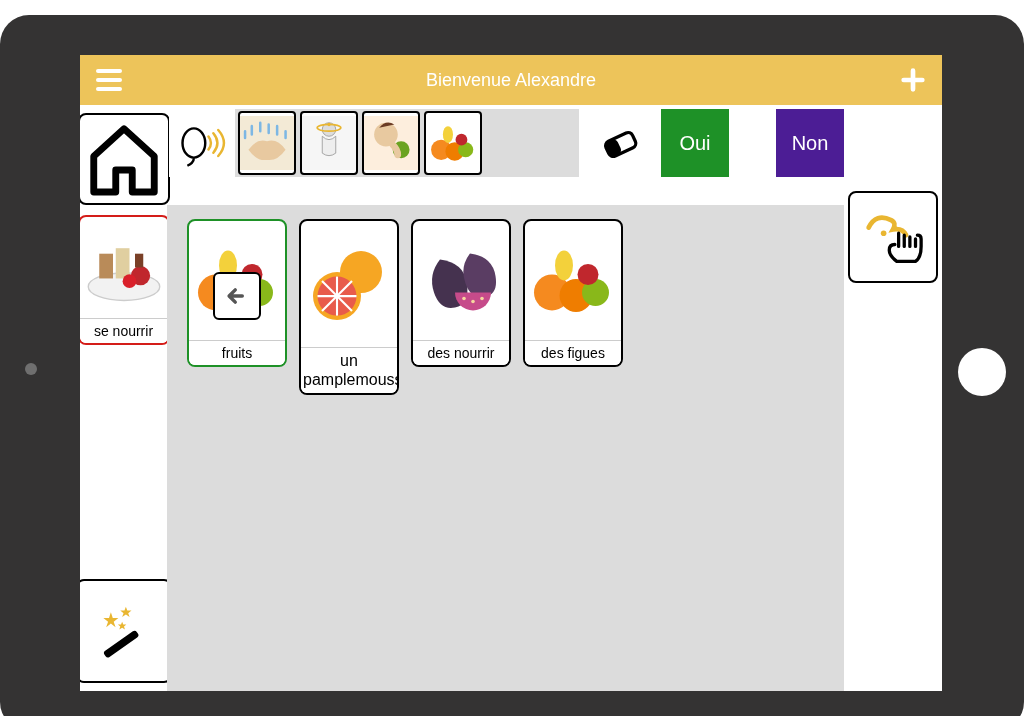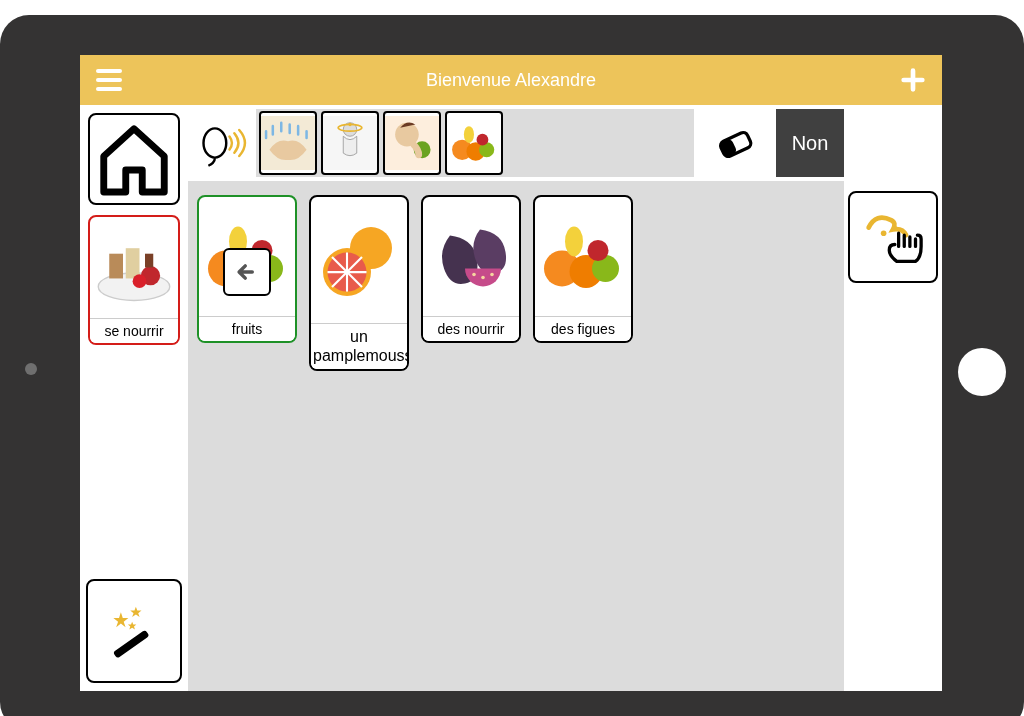--- a/index.html
+++ b/index.html
@@ -66,21 +66,21 @@
   }
   .plus svg { width: 28px; height: 28px; }
   .appbar-title { font-size: 18px; font-weight: 500; }
 
   
   .body {
     display: flex;
     height: calc(100% - 50px);
   }
   .sidebar-left {
-    width: 108px;
+    width: 87px;
     display: flex;
     flex-direction: column;
     align-items: center;
     padding: 8px 2px;
     box-sizing: border-box;
     gap: 10px;
   }
   .main-column {
     flex: 1;
     display: flex;
@@ -134,32 +134,33 @@
     display:flex; align-items:center; justify-content:center;
     cursor:pointer;
   }
   .yes-btn, .no-btn {
     width: 68px;
     display:flex; align-items:center; justify-content:center;
     color:#fff; font-size:20px; font-weight:500;
     cursor:pointer;
   }
   .yes-btn { background:#1e9127; }
-  .no-btn  { background:#404040; }
+  .no-btn  { background:#4c1d95;margin-left:47px; }
 
   
   .grid-area {
     flex: 1;
     background: #dcdcdc;
-    padding: 14px 9px;
+    padding: 14px 20px;
     display: flex;
     flex-wrap: wrap;
     align-content: flex-start;
     gap: 12px;
     position: relative;
+    margin-top: 24px;
   }
 
   
   .card {
     background:#fff;
     border:2px solid #000;
     border-radius:8px;
     box-sizing:border-box;
     display:flex;
     flex-direction:column;
@@ -423,20 +424,21 @@
                 <svg>
                   <use href="#pg-mixed-fruit"></use>
                 </svg>
               </div>
           </div>
           <div class="eraser-btn">
             <svg width="52" height="52">
                 <use href="#ic-eraser"></use>
               </svg>
           </div>
+          <div class="yes-btn">Oui</div>
           <div class="no-btn">Non</div>
         </div>
 
         <div class="grid-area">
 
           <div class="card grid-card border-green" style="position:relative">
             <div class="thumb">
                 <svg>
                   <use href="#pg-mixed-fruit"></use>
                 </svg>

